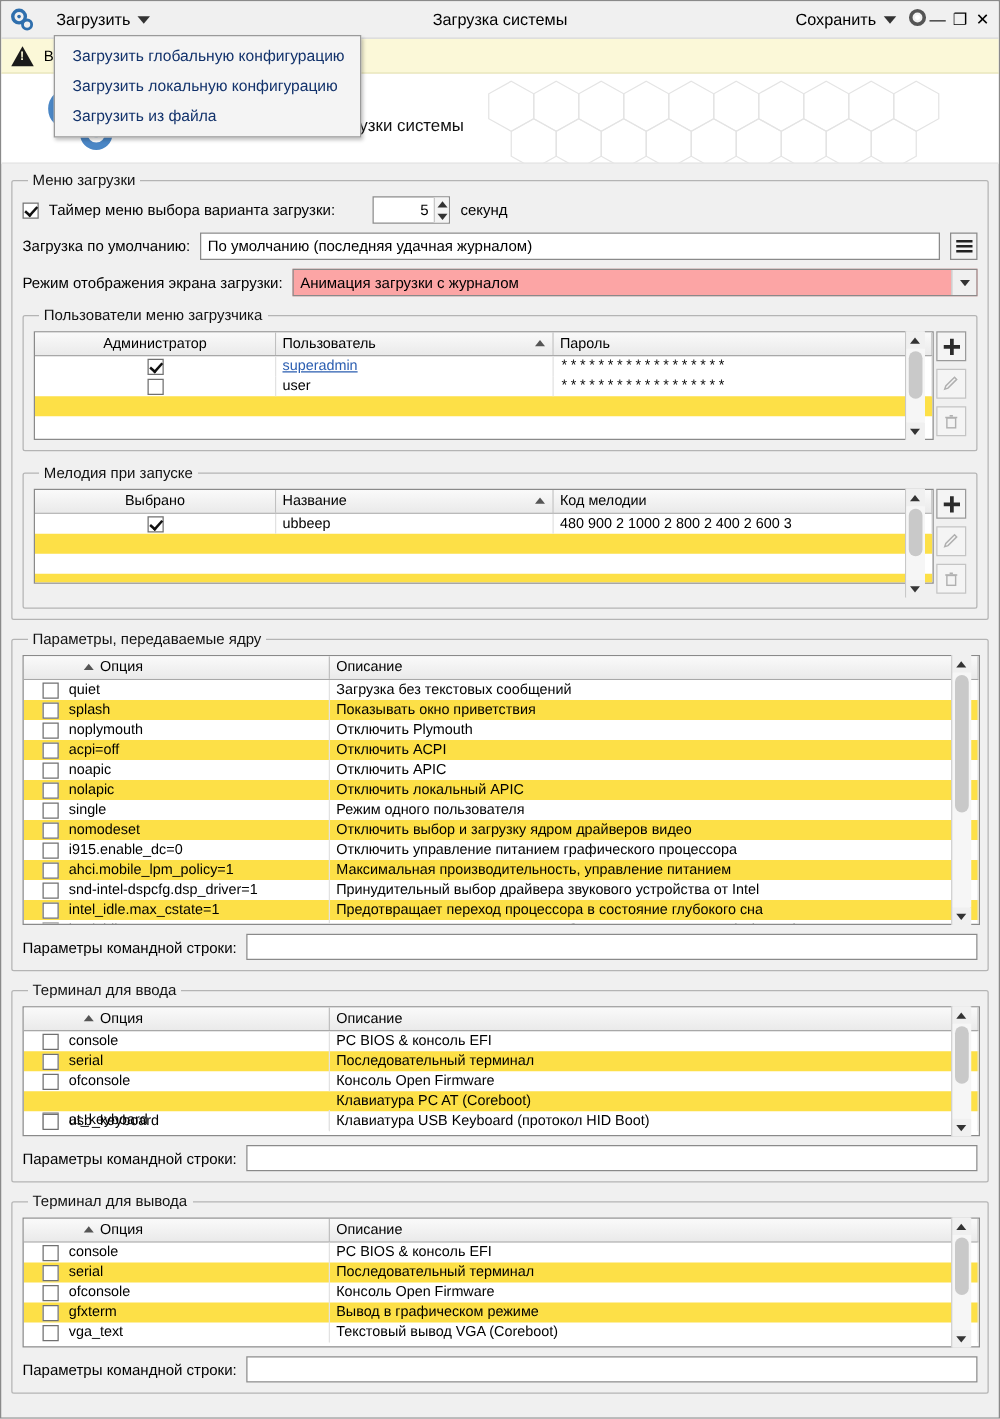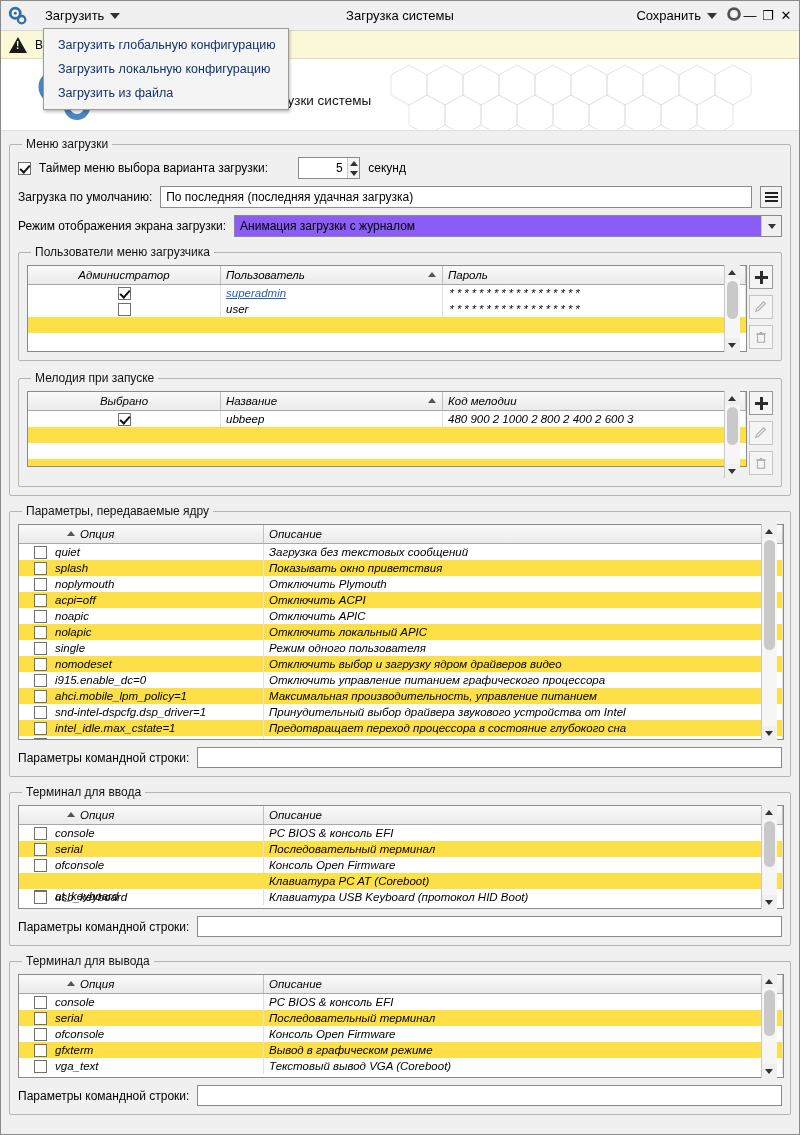--- a/index.html
+++ b/index.html
@@ -197,35 +197,35 @@
     flex: 0 0 auto;
   }
   .hamburger { width: 13px; }
   .hamburger span { display:block;height:2px;background:#222;margin:2px 0; }
 
   
   .combo {
     flex: 1 1 auto;
     height: 22px;
     border: 1px solid #8a8a8a;
-    background: #8b5cf6;
+    background: #fca5a5;
     display: flex; align-items: center;
     padding: 0 0 0 5px;
     font-size: 12px;
   }
   .combo .val { flex: 1 1 auto; }
   .combo .arrow-box {
     width: 20px; height: 20px;
     background: #f0f0f0;
     border-left: 1px solid #c8c8c8;
     display:flex;align-items:center;justify-content:center;
   }
 
   
-  .tablewrap { display: flex; gap: 4px; align-items: flex-start; font-style: italic; }
+  .tablewrap { display: flex; gap: 4px; align-items: flex-start; }
   .tbl {
     flex: 1 1 auto;
     border: 1px solid #8a8a8a;
     background: #fff;
     position: relative;
     display: flex; flex-direction: column;
     overflow: hidden;
   }
   .thead { display: flex; background: #f0f0f0; border-bottom: 1px solid #a8a8a8; }
   .th {
@@ -408,21 +408,21 @@
                 <span class="tri-dn"></span>
               </div>
           </div>
         </div>
         <span class="lbl">секунд</span>
         <span style="width:368px"></span>
       </div>
 
       <div class="row">
         <span class="lbl">Загрузка по умолчанию:</span>
-        <div class="tinput">По последняя (последняя удачная загрузка)</div>
+        <div class="tinput">По умолчанию (последняя удачная журналом)</div>
         <div class="sq-btn">
           <span class="hamburger">
               <span></span>
               <span></span>
               <span></span>
             </span>
         </div>
       </div>
 
       <div class="row" style="margin-bottom:0">

